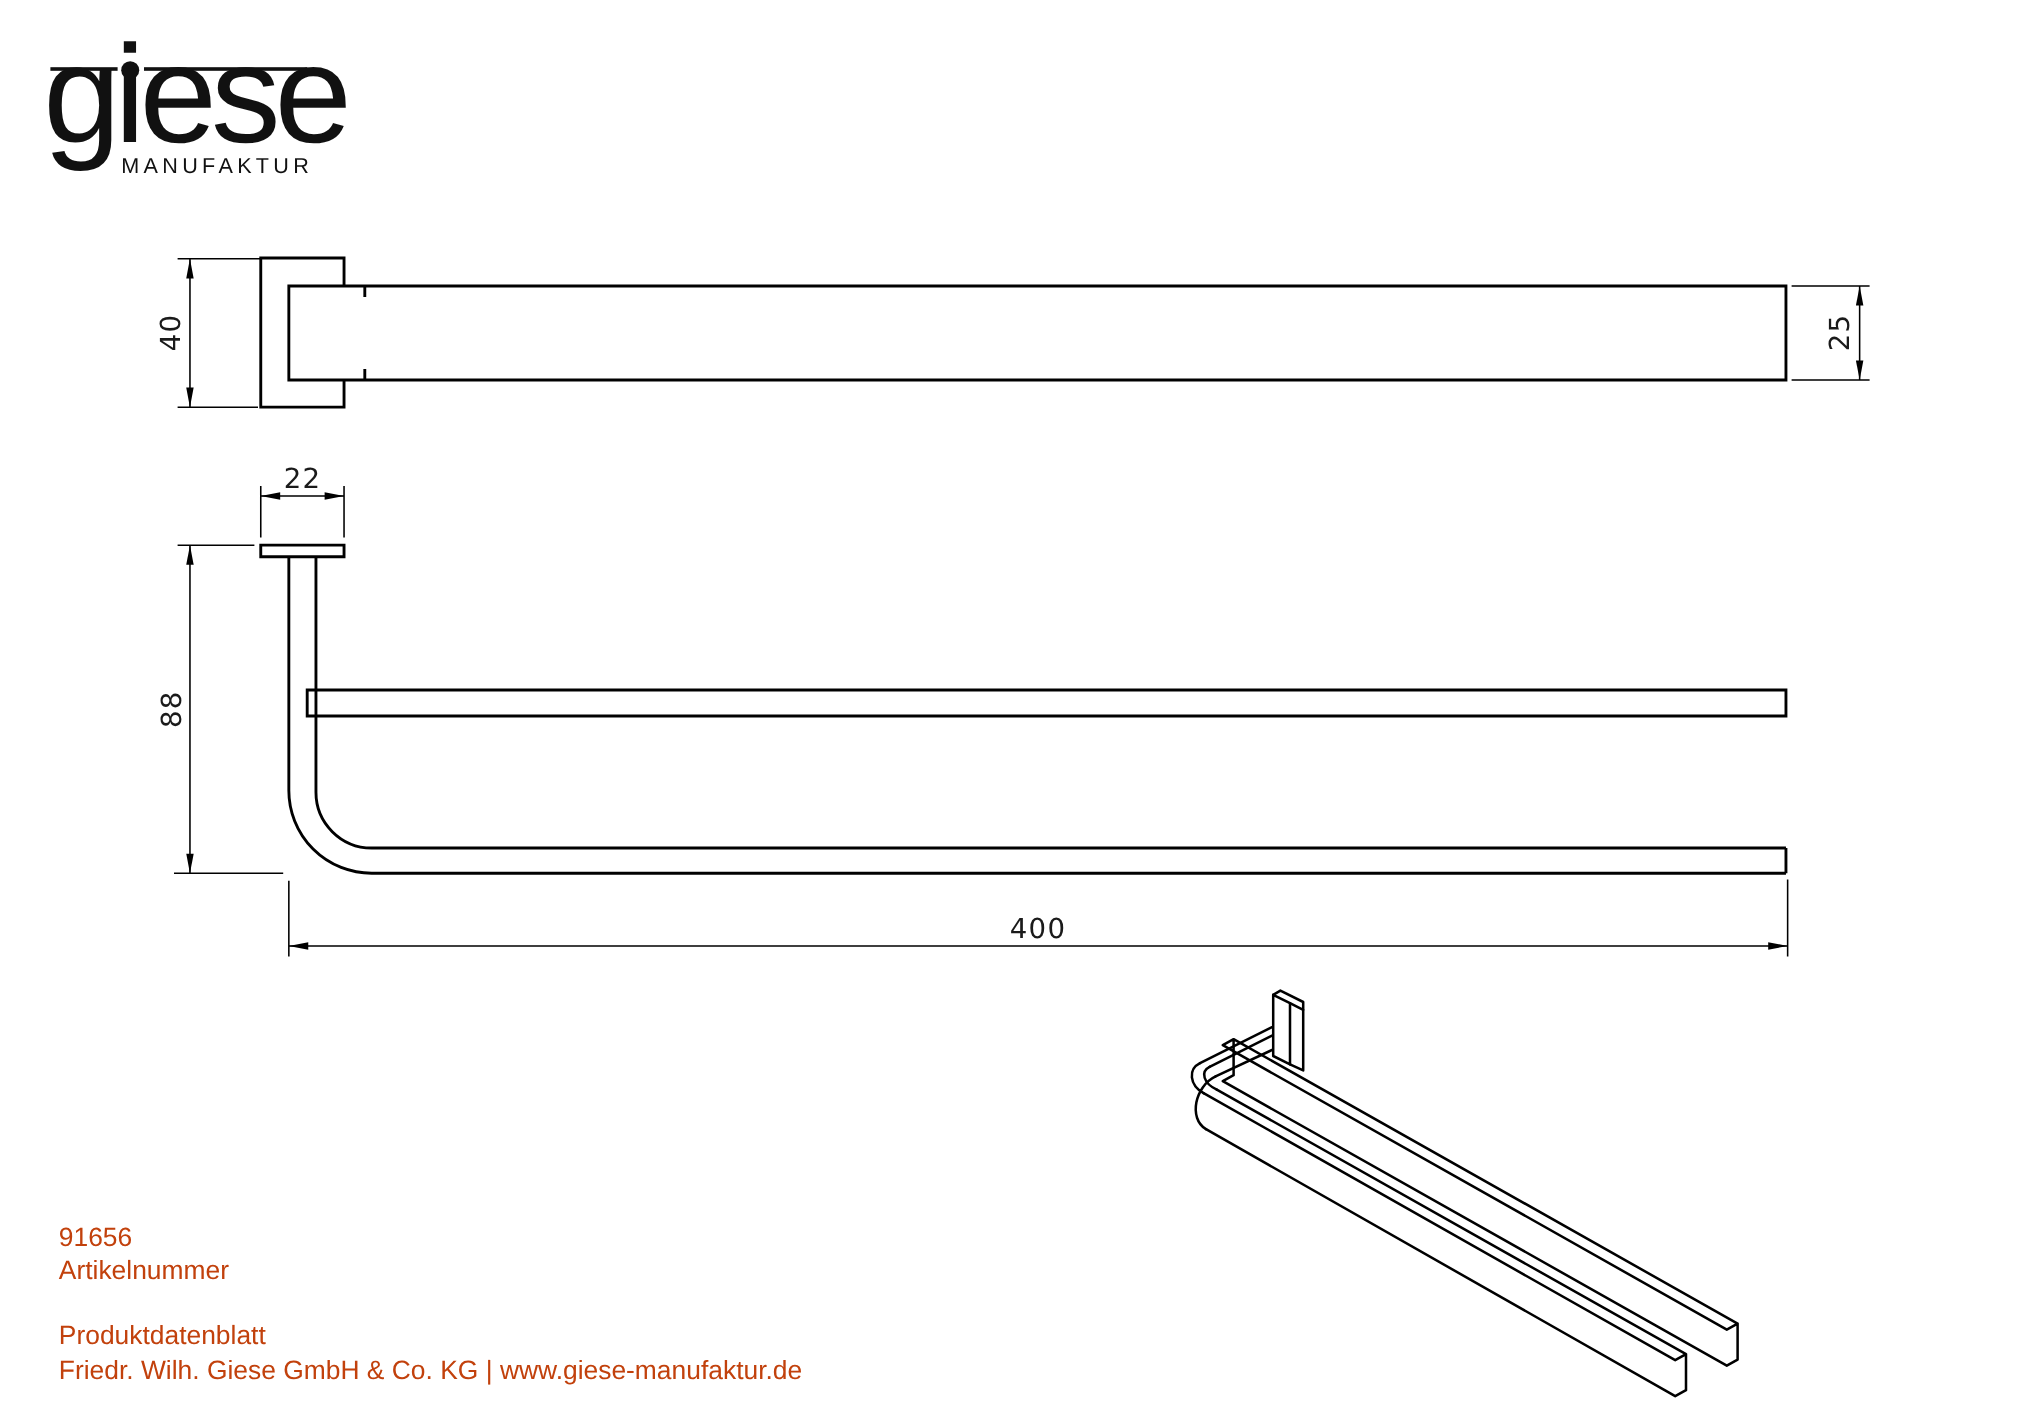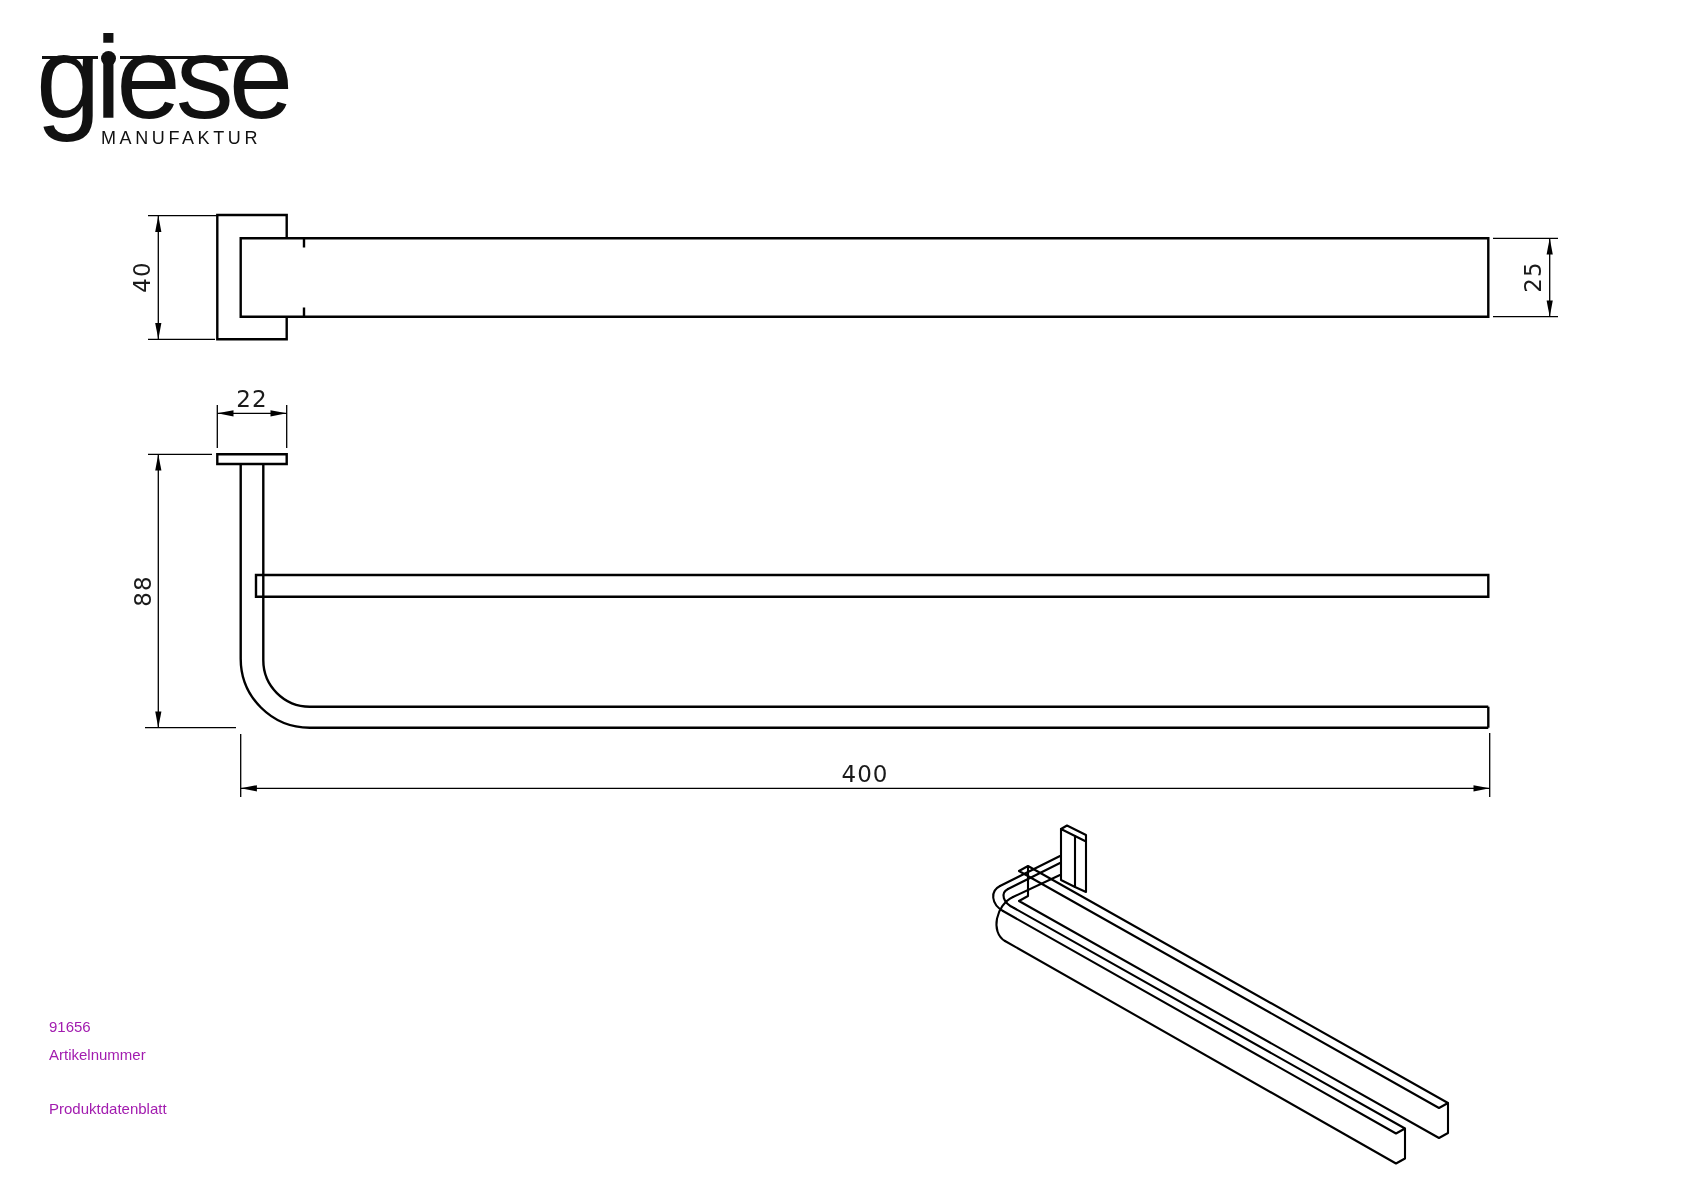--- a/index.html
+++ b/index.html
@@ -27,21 +27,21 @@
   .logo-rule-left{position:absolute;left:6px;top:36px;width:56px;height:3px;background:#111;}
   .logo-rule-right{position:absolute;left:84px;top:36px;width:136px;height:3px;background:#111;}
   .logo-dot{position:absolute;left:65px;top:31px;width:15px;height:15px;border-radius:50%;background:#111;}
   .logo-sub{
     position:absolute;left:65px;top:108px;
     font-size:18px;letter-spacing:3.6px;
     color:#111;
   }
 
   
-  .footer-line{position:absolute;left:49px;font-size:15px;color:#a21caf;white-space:nowrap;}
+  .footer-line{position:absolute;left:49px;font-size:22px;color:#c2410c;white-space:nowrap;}
   .f-article{top:1018px;}
   .f-article-label{top:1046px;text-align:right;}
   .f-doctype{top:1100px;font-weight:normal;}
   .f-company{top:1129px;}
 
   
   .obj{fill:none;stroke:#000;stroke-width:2.4;stroke-linejoin:miter;stroke-linecap:butt;}
   .obj-iso{fill:none;stroke:#000;stroke-width:2.1;stroke-linejoin:round;stroke-linecap:round;}
   .dim{fill:none;stroke:#000;stroke-width:1.3;stroke-linecap:butt;}
   .arrow{fill:#000;stroke:none;}
@@ -150,14 +150,15 @@
                M 1028,866 L 1019,871
                M 1019,901 L 1028,896 L 1028,866
                M 1448,1103 L 1439,1108
                M 1448,1103 L 1448,1133 L 1439,1138"></path>
     </g>
   </svg>
 
   <div class="footer-line f-article">91656</div>
   <div class="footer-line f-article-label">Artikelnummer</div>
   <div class="footer-line f-doctype">Produktdatenblatt</div>
+  <div class="footer-line f-company">Friedr. Wilh. Giese GmbH &amp; Co. KG | www.giese-manufaktur.de</div>
 
 </div>
 
 </body></html>

